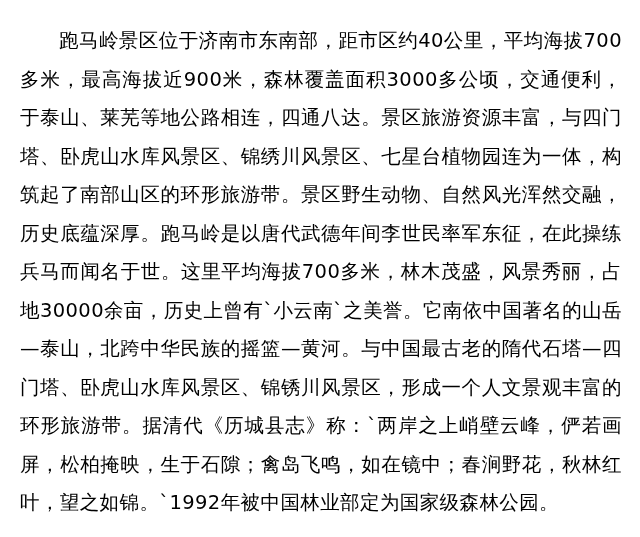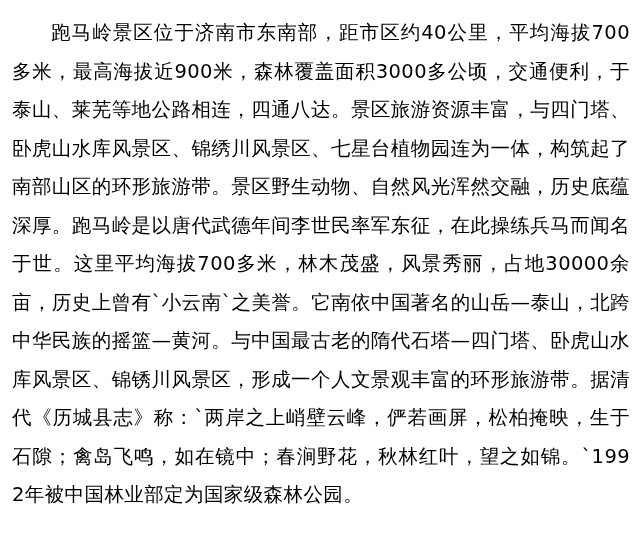--- a/index.html
+++ b/index.html
@@ -23,21 +23,21 @@
   .body-text {
     font-family: "DejaVu Sans", "Liberation Sans", sans-serif;
     font-size: 19.5px;
     line-height: 38.5px;
     color: #000000;
     text-align: justify;
     text-justify: inter-character;
     text-indent: 2em;
     letter-spacing: 0.4px;
     word-break: break-all;
-    margin: 0;
+    margin: 8px;
   }
 </style>
 </head>
 <body>
 
 <div class="page">
   <p class="body-text">跑马岭景区位于济南市东南部，距市区约40公里，平均海拔700多米，最高海拔近900米，森林覆盖面积3000多公顷，交通便利，于泰山、莱芜等地公路相连，四通八达。景区旅游资源丰富，与四门塔、卧虎山水库风景区、锦绣川风景区、七星台植物园连为一体，构筑起了南部山区的环形旅游带。景区野生动物、自然风光浑然交融，历史底蕴深厚。跑马岭是以唐代武德年间李世民率军东征，在此操练兵马而闻名于世。这里平均海拔700多米，林木茂盛，风景秀丽，占地30000余亩，历史上曾有`小云南`之美誉。它南依中国著名的山岳—泰山，北跨中华民族的摇篮—黄河。与中国最古老的隋代石塔—四门塔、卧虎山水库风景区、锦锈川风景区，形成一个人文景观丰富的环形旅游带。据清代《历城县志》称：`两岸之上峭壁云峰，俨若画屏，松柏掩映，生于石隙；禽岛飞鸣，如在镜中；春涧野花，秋林红叶，望之如锦。`1992年被中国林业部定为国家级森林公园。</p>
 </div>
 
 </body></html>

